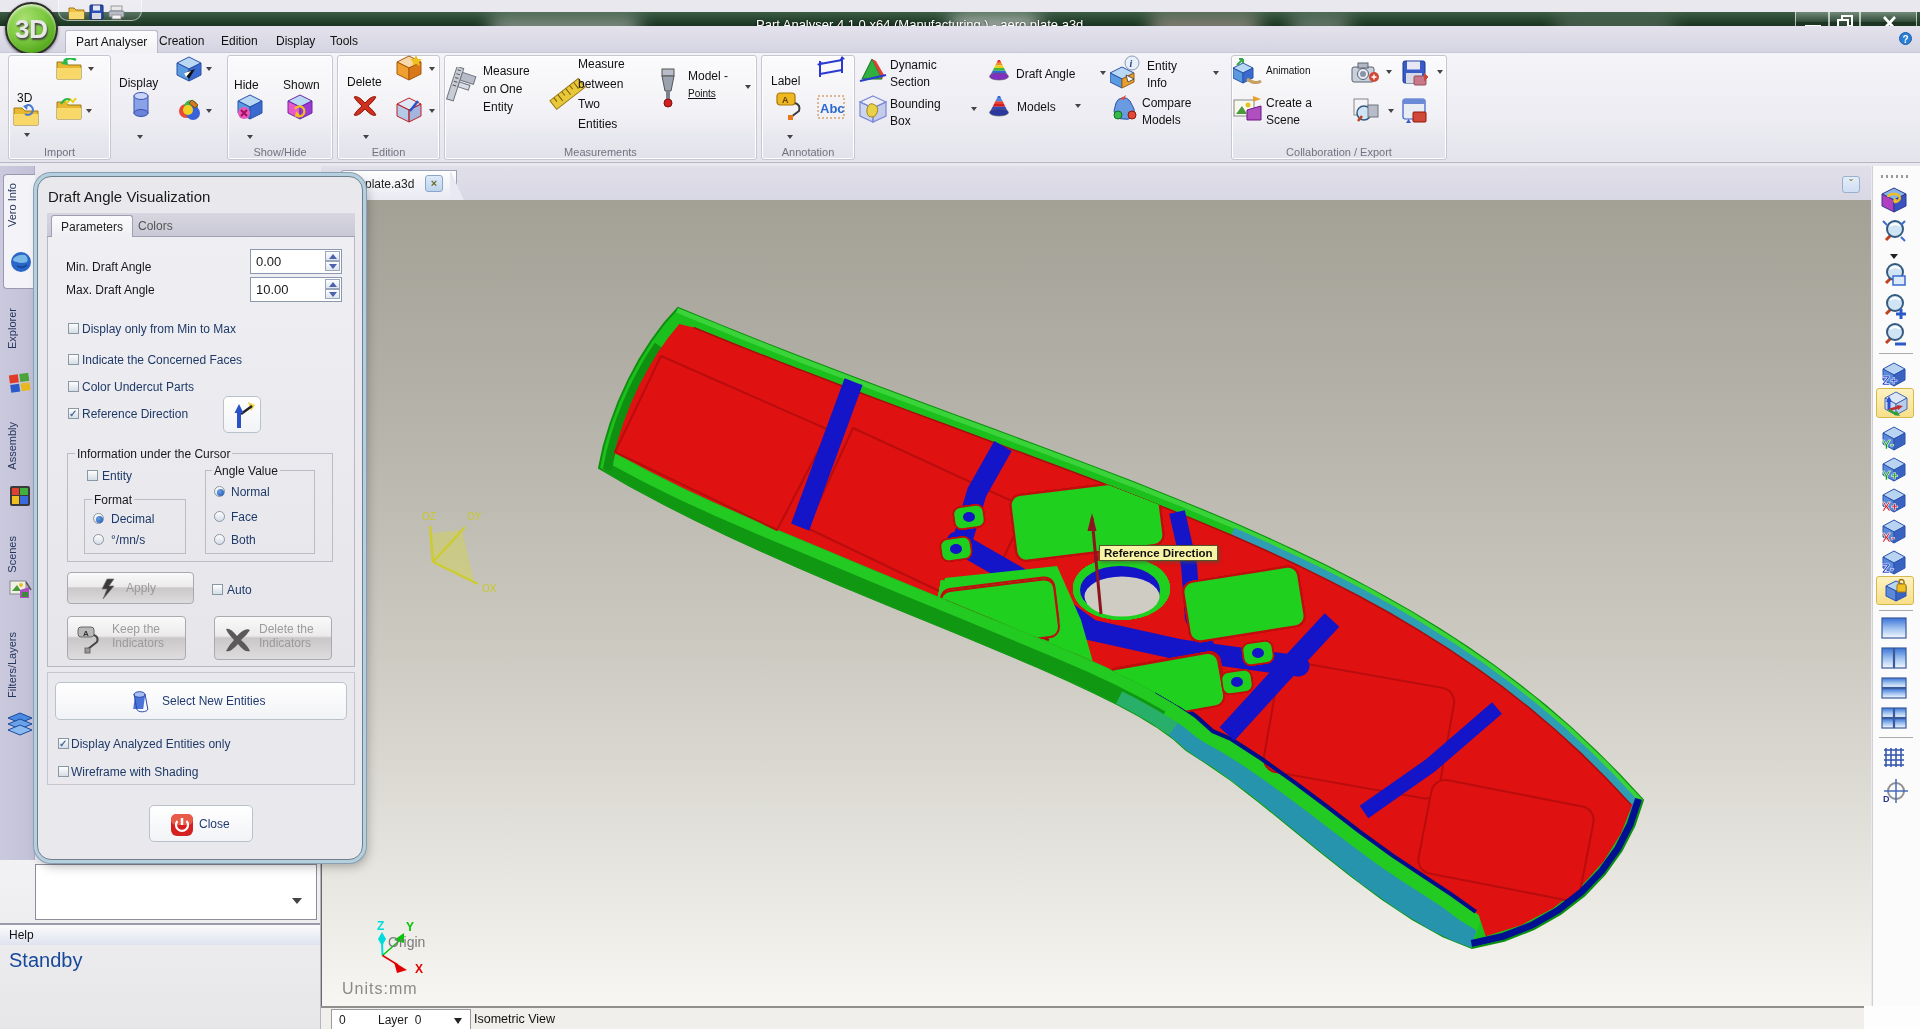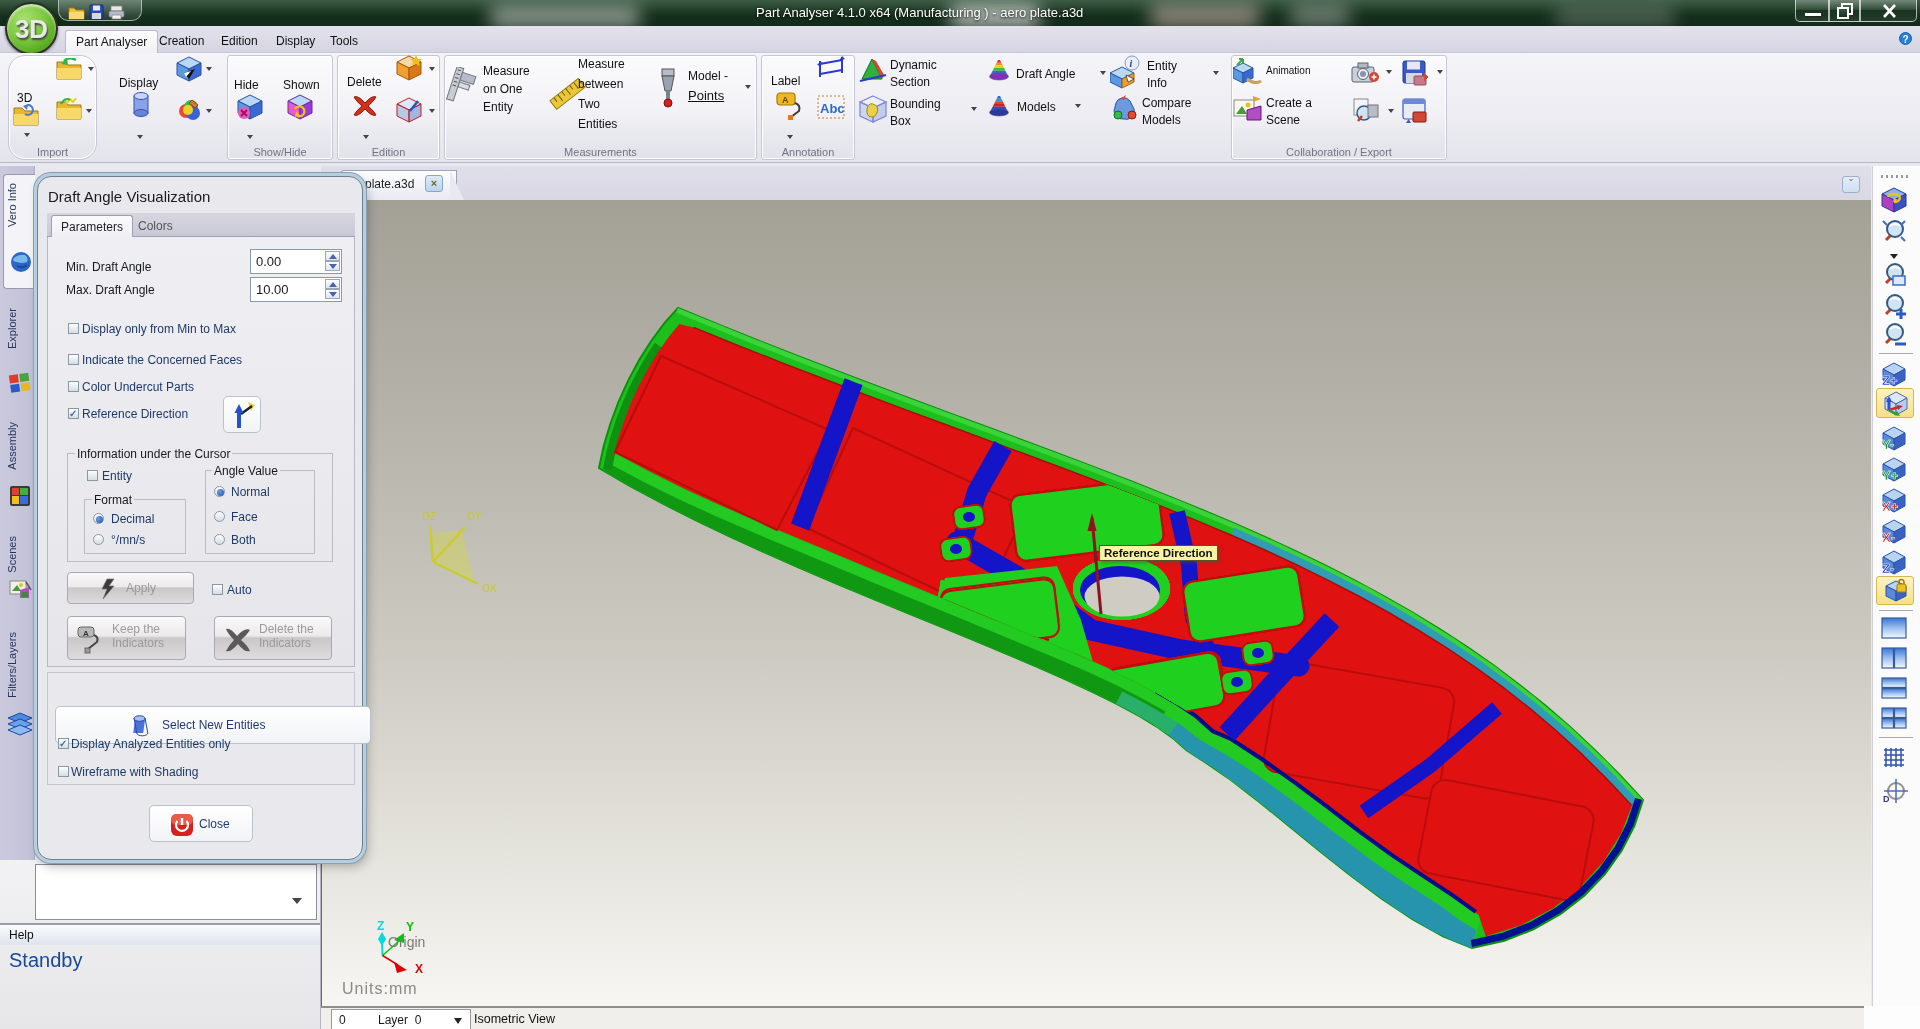--- a/index.html
+++ b/index.html
@@ -1,21 +1,21 @@
 <!DOCTYPE html>
 <html><head>
 <meta charset="utf-8">
 <style>
   * { margin:0; padding:0; box-sizing:border-box; }
   html,body { width:1920px; height:1029px; overflow:hidden; font-family:"Liberation Sans", sans-serif; }
   body { position:relative; background:#e9e8ef; font-size:12px; color:#1a1a1a; }
   .abs { position:absolute; }
 
   
-  #titlebar { left:0; top:0; width:1920px; height:26px;
+  #titlebar { left:0; top:12px; width:1920px; height:26px;
     background:linear-gradient(180deg,#3d5c46 0%,#27452f 30%,#17301e 60%,#122a19 100%); overflow:hidden; }
   .blob { position:absolute; filter:blur(9px); border-radius:8px; }
   #titletext { position:absolute; left:756px; top:5px; width:420px; color:#ffffff; font-size:13px; text-shadow:0 1px 3px #000; white-space:nowrap; }
   .winbtns { position:absolute; right:3px; top:0; height:22px; display:flex; }
   .winbtn { height:22px; background:linear-gradient(180deg,rgba(255,255,255,0.28) 0%,rgba(120,140,125,0.18) 45%,rgba(10,25,12,0.25) 50%,rgba(90,110,95,0.28) 100%);
     border:1px solid rgba(255,255,255,0.65); border-top:none; color:#fff; text-align:center; position:relative; }
   .winbtn.first { border-radius:0 0 0 5px; }
   .winbtn.last  { border-radius:0 0 5px 0; }
 
   
@@ -130,21 +130,21 @@
 <rect x="4" y="10" width="9" height="4" fill="#f4f4f4" stroke="#888" stroke-width="0.8"></rect>
 </svg>
 </div>
 <div class="abs" style="left:5px; top:2px; width:53px; height:53px; border-radius:50%;
   background:radial-gradient(circle at 35% 30%, #a8e070 0%, #7cc840 45%, #56aa1e 75%, #3f8f10 100%);
   border:2px solid #2e2e2e; box-shadow:inset 0 2px 3px rgba(255,255,255,0.7), 0 1px 3px rgba(0,0,0,0.5);
   color:#e8e8e8; font-size:26px; font-weight:bold; text-align:center; line-height:50px;
   text-shadow:1px 2px 2px #444;">3D</div>
 
 <div class="abs" id="ribbon">
-  <div class="rgroup" style="left:8px; width:89px;border-radius:17px;">
+  <div class="rgroup" style="left:8px; width:103px;">
       <div class="glabel">Import</div>
     </div>
   <div class="rgroup" style="left:227px; width:106px;">
       <div class="glabel">Show/Hide</div>
     </div>
   <div class="rgroup" style="left:337px; width:103px;">
       <div class="glabel">Edition</div>
     </div>
   <div class="rgroup" style="left:444px; width:313px;">
       <div class="glabel">Measurements</div>
@@ -271,21 +271,21 @@
       <div class="ritem" style="left:578px; top:24px; font-size:12px;">between</div>
       <div class="ritem" style="left:578px; top:44px; font-size:12px;">Two</div>
       <div class="ritem" style="left:578px; top:64px; font-size:12px;">Entities</div>
       <svg style="position:absolute;left:654px;top:14px;" width="26" height="44" viewBox="0 0 26 44">
         <rect x="8" y="2" width="12" height="7" fill="#b8bcc8" stroke="#555" stroke-width="1"></rect>
         <polygon points="8,9 20,9 17,24 11,24" fill="#9aa2b0" stroke="#555" stroke-width="1"></polygon>
         <rect x="12" y="24" width="4" height="8" fill="#7a828e"></rect>
         <circle cx="14" cy="36" r="4" fill="#d02020" stroke="#801010" stroke-width="1"></circle>
       </svg>
       <div class="ritem" style="left:688px; top:16px; font-size:12px;">Model -</div>
-      <div class="ritem" style="left:688px; top:35px; font-size:13px;text-decoration:underline;">Points</div>
+      <div class="ritem" style="left:688px; top:35px; font-size:10px;text-decoration:underline;">Points</div>
       <div class="drop" style="left:745px; top:32px;"></div>
       <div class="ritem" style="left:771px; top:21px; font-size:12px;">Label</div>
       <svg style="position:absolute;left:774px;top:36px;" width="32" height="34" viewBox="0 0 32 34">
         <rect x="3" y="4" width="18" height="12" rx="3" fill="#f0b820" stroke="#a87808" stroke-width="1.2"></rect>
         <text x="8" y="14" font-size="9" font-weight="bold" fill="#604008" font-family="Liberation Sans, sans-serif">A</text>
         <path d="M 21,14 q 6,2 4,8 l -8,6" stroke="#3a3a3a" stroke-width="2" fill="none"></path>
         <rect x="14" y="26" width="5" height="5" fill="#e87818"></rect>
       </svg>
       <div class="drop" style="left:787px; top:82px;"></div>
       <svg style="position:absolute;left:816px;top:2px;" width="30" height="26" viewBox="0 0 30 26">
@@ -955,21 +955,21 @@
       </div>
     <div class="dbtn" style="left:166px; top:379px; width:118px; height:44px;">
         <span style="position:absolute;left:44px;top:5px;">Delete the<br>Indicators</span>
 <svg style="position:absolute;left:8px;top:8px;" width="32" height="30" viewBox="0 0 32 30">
 <path d="M 3,4 Q 7,2 14,11 Q 22,2 27,5 Q 24,10 18,15 Q 25,21 27,26 Q 22,28 15,19 Q 7,28 3,26 Q 6,20 11,15 Q 5,9 3,4 Z" fill="#5a5a5a"></path>
 </svg>
       </div>
   </div>
 
   <div class="grp" style="left:9px; top:495px; width:308px; height:113px; border-color:#c6c6ce;"></div>
-  <div class="wbtn" style="left:17px; top:529px; width:316px; height:38px;">
+  <div class="wbtn" style="left:17px; top:505px; width:292px; height:38px;">
     <span style="position:absolute; left:106px; top:11px;">Select New Entities</span>
 <svg style="position:absolute;left:74px;top:6px;" width="22" height="26" viewBox="0 0 22 26">
 <path d="M 6,5 L 16,5 L 16,20 L 6,20 Z" fill="#4a72d8" transform="skewX(-8)"></path>
 <ellipse cx="9.5" cy="5.5" rx="5.5" ry="2.8" fill="#a8c0f0" stroke="#2a4aa8" stroke-width="1"></ellipse>
 <path d="M 4,5 L 6.8,20 a 5.5,2.8 0 0 0 11,0 L 15,5" fill="none" stroke="#2a4aa8" stroke-width="1"></path>
 </svg>
     </div>
   <div class="cb" style="left:20px; top:561px;"></div>
   <div class="check" style="left:21px; top:561px;">✓</div>
   <div class="lbl" style="left:33px; top:560px; color:#1e3a68;">Display Analyzed Entities only</div>

